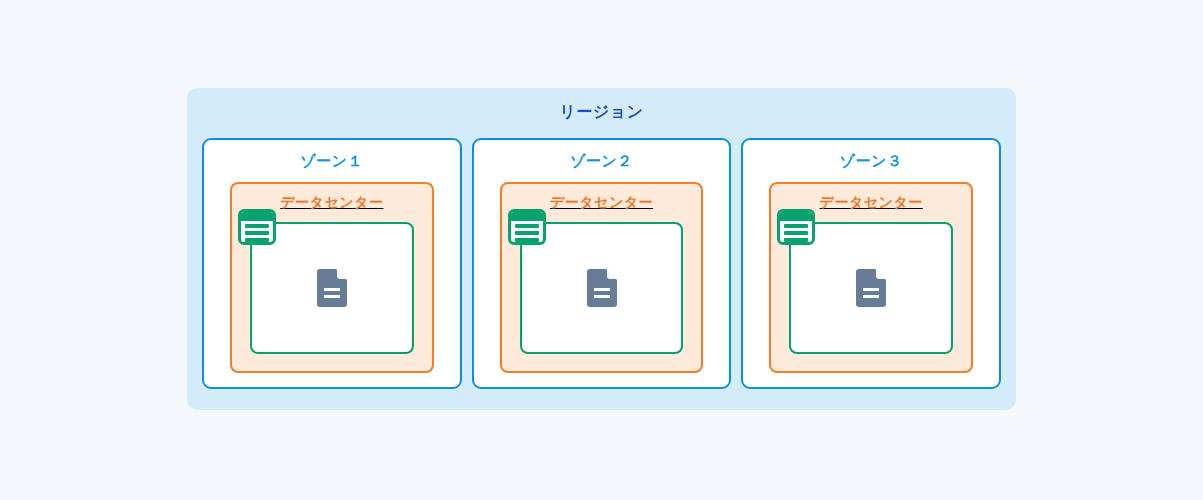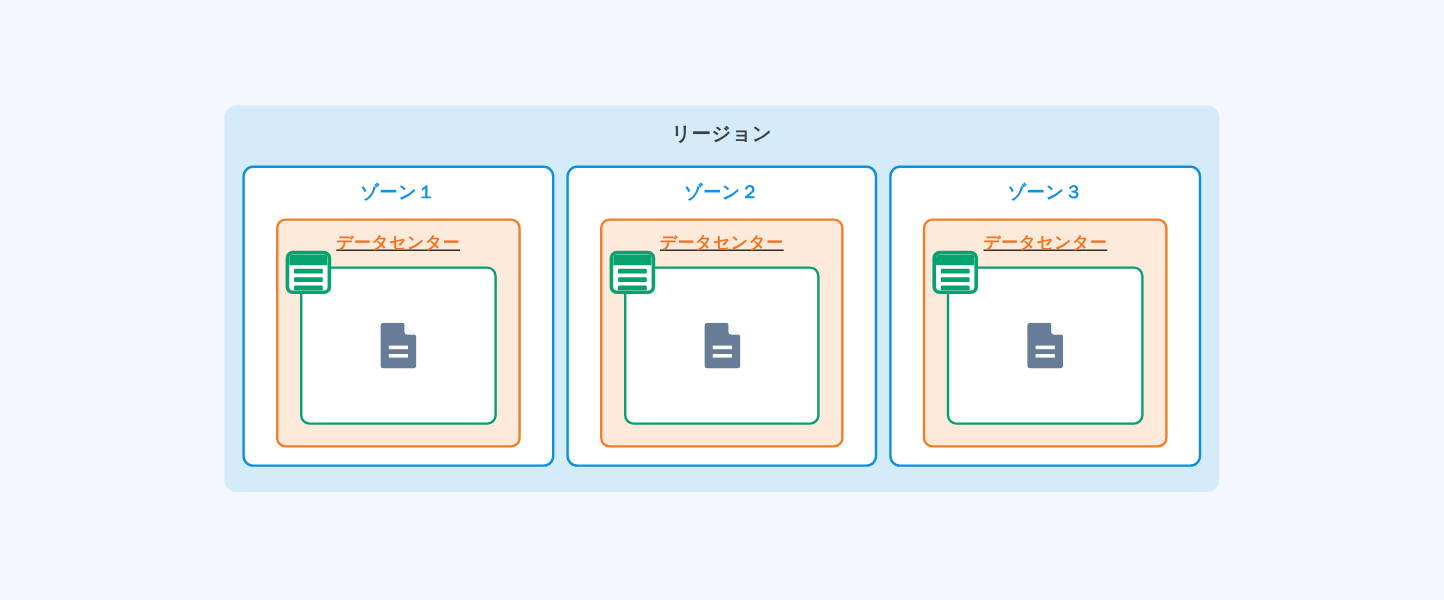--- a/index.html
+++ b/index.html
@@ -33,21 +33,21 @@
   }
 
   .region-title {
     position: absolute;
     left: 0;
     top: 14px;
     width: 100%;
     text-align: center;
     font-size: 16px;
     font-weight: bold;
-    color: #404040;
+    color: #1d4ed8;
     letter-spacing: 0.5px;
   }
 
   
   .zones {
     position: absolute;
     left: 15px;
     top: 50px;
     right: 15px;
     bottom: 21px;

